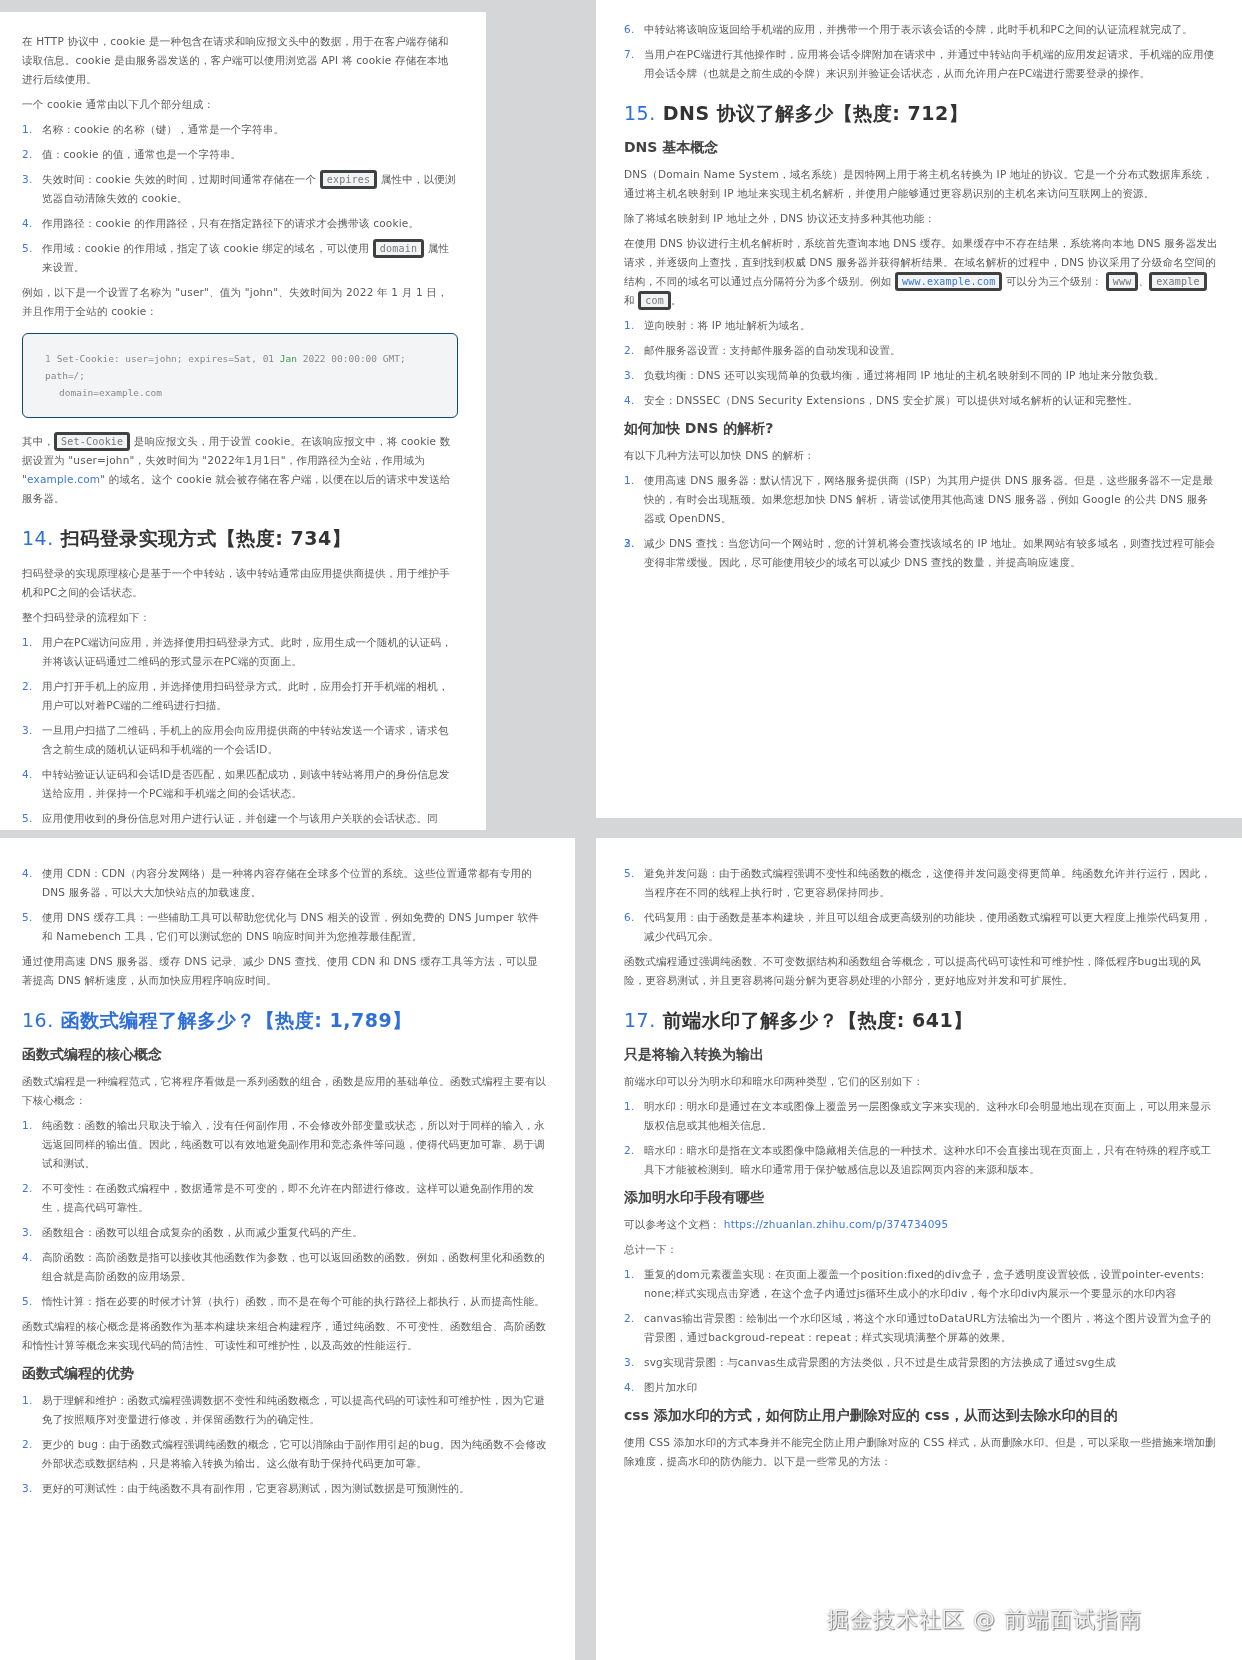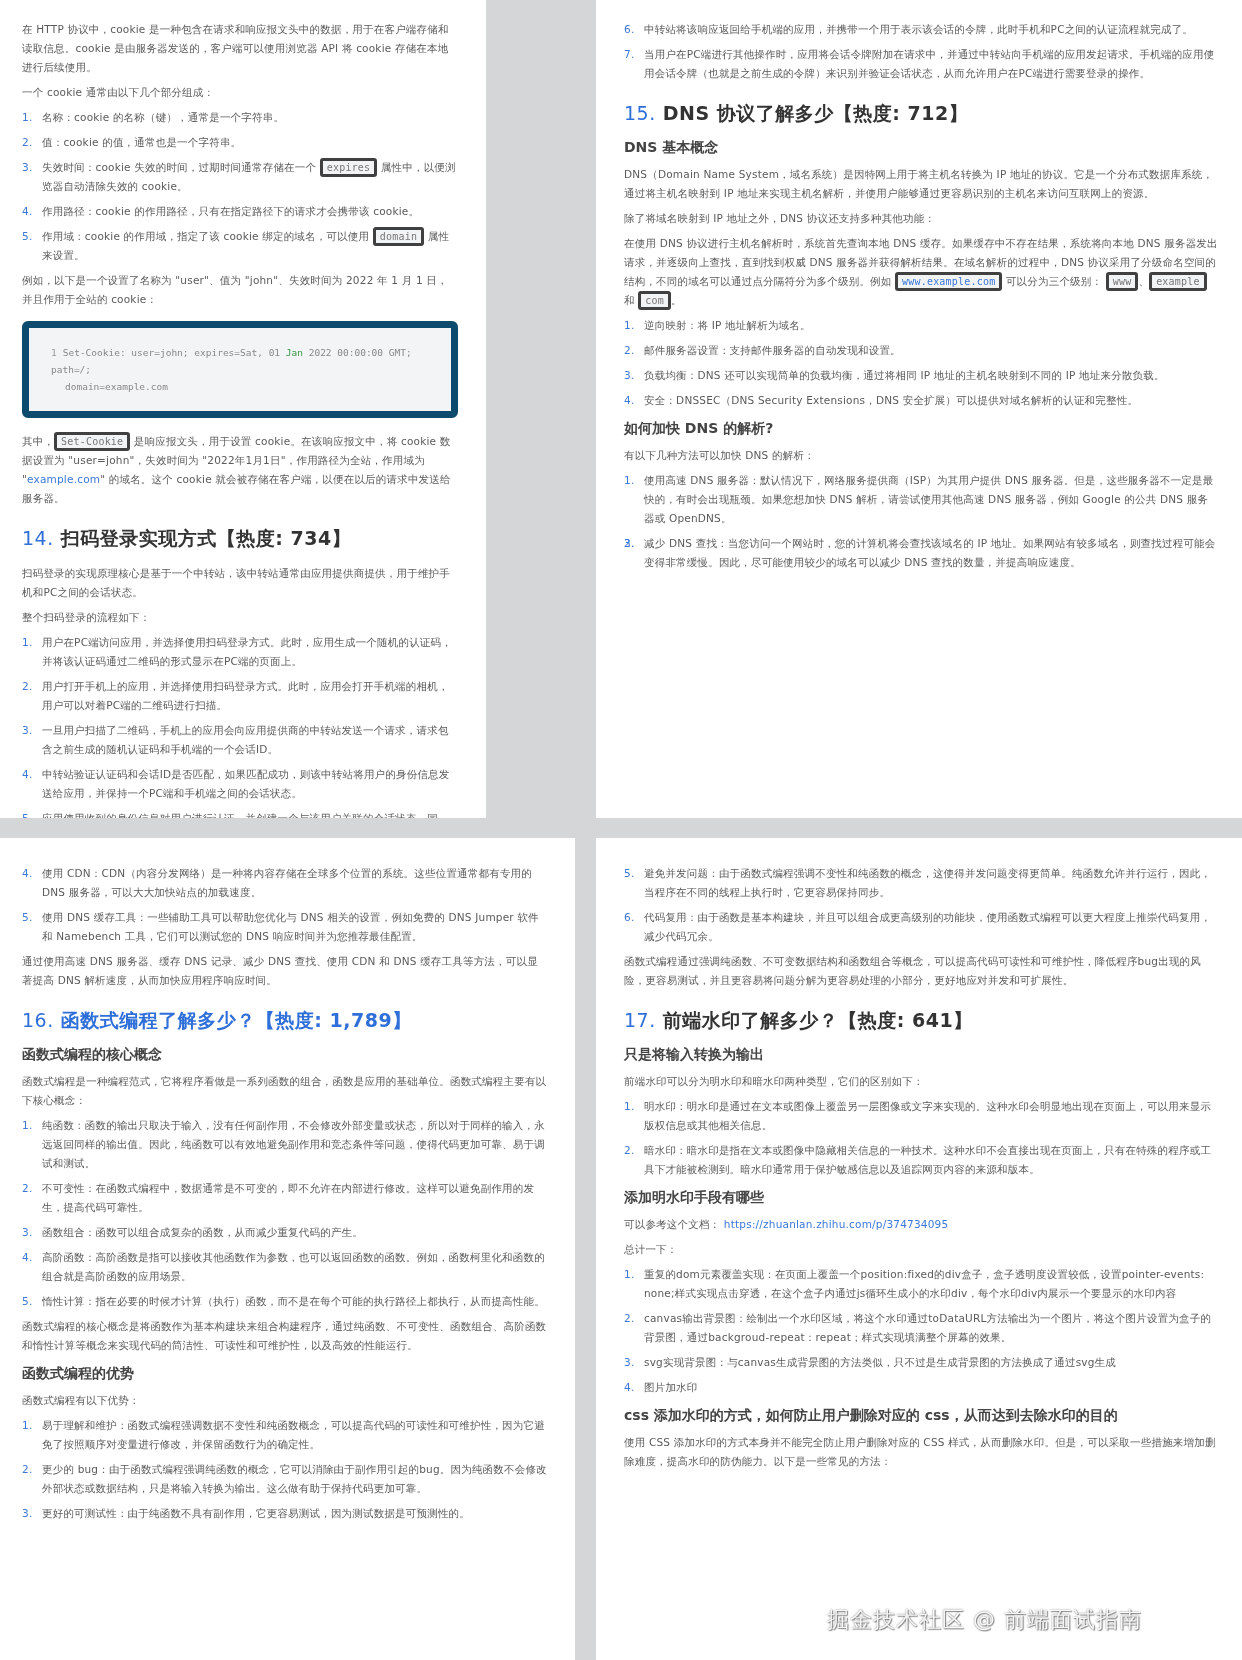--- a/index.html
+++ b/index.html
@@ -1,29 +1,29 @@
 <!DOCTYPE html>
 <html><head>
 <meta charset="utf-8">
 <style>
   * { box-sizing: border-box; margin: 0; padding: 0; }
   html, body { width: 1242px; height: 1660px; overflow: hidden; }
   body { background: #d5d6d8; font-family: "DejaVu Sans", "Liberation Sans", sans-serif; color: #4a4a4a; position: relative; }
   .page { position: absolute; background: #fff; overflow: hidden; }
-  .p-tl { left: 0; top: 0; width: 486px; height: 818px; padding: 20px 28px 0 22px; }
+  .p-tl { left: 0; top: 12px; width: 486px; height: 818px; padding: 20px 28px 0 22px; }
   .p-tr { left: 596px; top: 0; width: 646px; height: 818px; padding: 20px 24px 0 28px; }
   .p-bl { left: 0; top: 838px; width: 575px; height: 822px; padding: 26px 28px 0 22px; }
   .p-br { left: 596px; top: 838px; width: 646px; height: 822px; padding: 26px 24px 0 28px; }
   p.txt { font-size: 10.5px; line-height: 19px; color: #5a5a5a; margin-bottom: 6px; letter-spacing: 0.2px; }
   ol.list { list-style: none; margin-bottom: 4px; }
   ol.list li { position: relative; padding-left: 20px; font-size: 10.5px; line-height: 19px; color: #5a5a5a; margin-bottom: 6px; letter-spacing: 0.2px; }
   ol.list li .num { position: absolute; left: 0; top: 0; color: #3b78d8; font-size: 10.5px; }
   code.inl { font-family: "DejaVu Sans Mono", "Liberation Mono", monospace; font-size: 10px; background: #f2f3f5; border: 3px solid #404040; border-radius: 3px; padding: 1px 4px; color: #777; }
   code.inl.link { color: #3b78d8; }
-  .codeblock { background: #f3f4f6; border: 7px solid #0c4a6e; border-radius: 6px; padding: 16px 20px 16px 22px; margin: 12px 0 14px; font-family: "DejaVu Sans Mono", "Liberation Mono", monospace; font-size: 9.5px; line-height: 17px; color: #888; min-height: 72px; }
+  .codeblock { background: #f3f4f6; border: 1px solid #0c4a6e; border-radius: 6px; padding: 16px 20px 16px 22px; margin: 12px 0 14px; font-family: "DejaVu Sans Mono", "Liberation Mono", monospace; font-size: 9.5px; line-height: 17px; color: #888; min-height: 72px; }
   .codeblock .ln { color: #999; margin-right: 6px; }
   .codeblock .g { color: #3a9a4a; }
   .codeblock .cont { padding-left: 14px; display: block; }
   h2.sec { font-size: 19px; font-weight: bold; color: #333; margin: 18px 0 12px; letter-spacing: 0.5px; }
   h2.sec .no { color: #2f6fd9; font-weight: normal; }
   h2.sec.blue { color: #2f6fd9; }
   h3.sub { font-size: 14px; font-weight: bold; color: #444; margin: 10px 0 8px; }
   a.link { color: #3b78d8; text-decoration: none; }
   .watermark { position: absolute; right: 100px; bottom: 25px; font-size: 22px; color: rgba(255,255,255,0.92); text-shadow: 0 0 2px rgba(0,0,0,0.55), 1px 1px 1px rgba(0,0,0,0.4); letter-spacing: 1px; white-space: nowrap; }
 </style>
@@ -98,21 +98,20 @@
   <p class="txt">函数式编程是一种编程范式，它将程序看做是一系列函数的组合，函数是应用的基础单位。函数式编程主要有以下核心概念：</p>
   <ol class="list">
     <li><span class="num">1.</span><span>纯函数：函数的输出只取决于输入，没有任何副作用，不会修改外部变量或状态，所以对于同样的输入，永远返回同样的输出值。因此，纯函数可以有效地避免副作用和竞态条件等问题，使得代码更加可靠、易于调试和测试。</span></li>
     <li><span class="num">2.</span><span>不可变性：在函数式编程中，数据通常是不可变的，即不允许在内部进行修改。这样可以避免副作用的发生，提高代码可靠性。</span></li>
     <li><span class="num">3.</span><span>函数组合：函数可以组合成复杂的函数，从而减少重复代码的产生。</span></li>
     <li><span class="num">4.</span><span>高阶函数：高阶函数是指可以接收其他函数作为参数，也可以返回函数的函数。例如，函数柯里化和函数的组合就是高阶函数的应用场景。</span></li>
     <li><span class="num">5.</span><span>惰性计算：指在必要的时候才计算（执行）函数，而不是在每个可能的执行路径上都执行，从而提高性能。</span></li>
   </ol>
   <p class="txt">函数式编程的核心概念是将函数作为基本构建块来组合构建程序，通过纯函数、不可变性、函数组合、高阶函数和惰性计算等概念来实现代码的简洁性、可读性和可维护性，以及高效的性能运行。</p>
   <h3 class="sub">函数式编程的优势</h3>
-  <p class="txt">函数式编程有以下优势：</p>
   <ol class="list">
     <li><span class="num">1.</span><span>易于理解和维护：函数式编程强调数据不变性和纯函数概念，可以提高代码的可读性和可维护性，因为它避免了按照顺序对变量进行修改，并保留函数行为的确定性。</span></li>
     <li><span class="num">2.</span><span>更少的 bug：由于函数式编程强调纯函数的概念，它可以消除由于副作用引起的bug。因为纯函数不会修改外部状态或数据结构，只是将输入转换为输出。这么做有助于保持代码更加可靠。</span></li>
     <li><span class="num">3.</span><span>更好的可测试性：由于纯函数不具有副作用，它更容易测试，因为测试数据是可预测性的。</span></li>
   </ol>
 </div>
 
 <div class="page p-br">
   <ol class="list">
     <li><span class="num">5.</span><span>避免并发问题：由于函数式编程强调不变性和纯函数的概念，这使得并发问题变得更简单。纯函数允许并行运行，因此，当程序在不同的线程上执行时，它更容易保持同步。</span></li>

